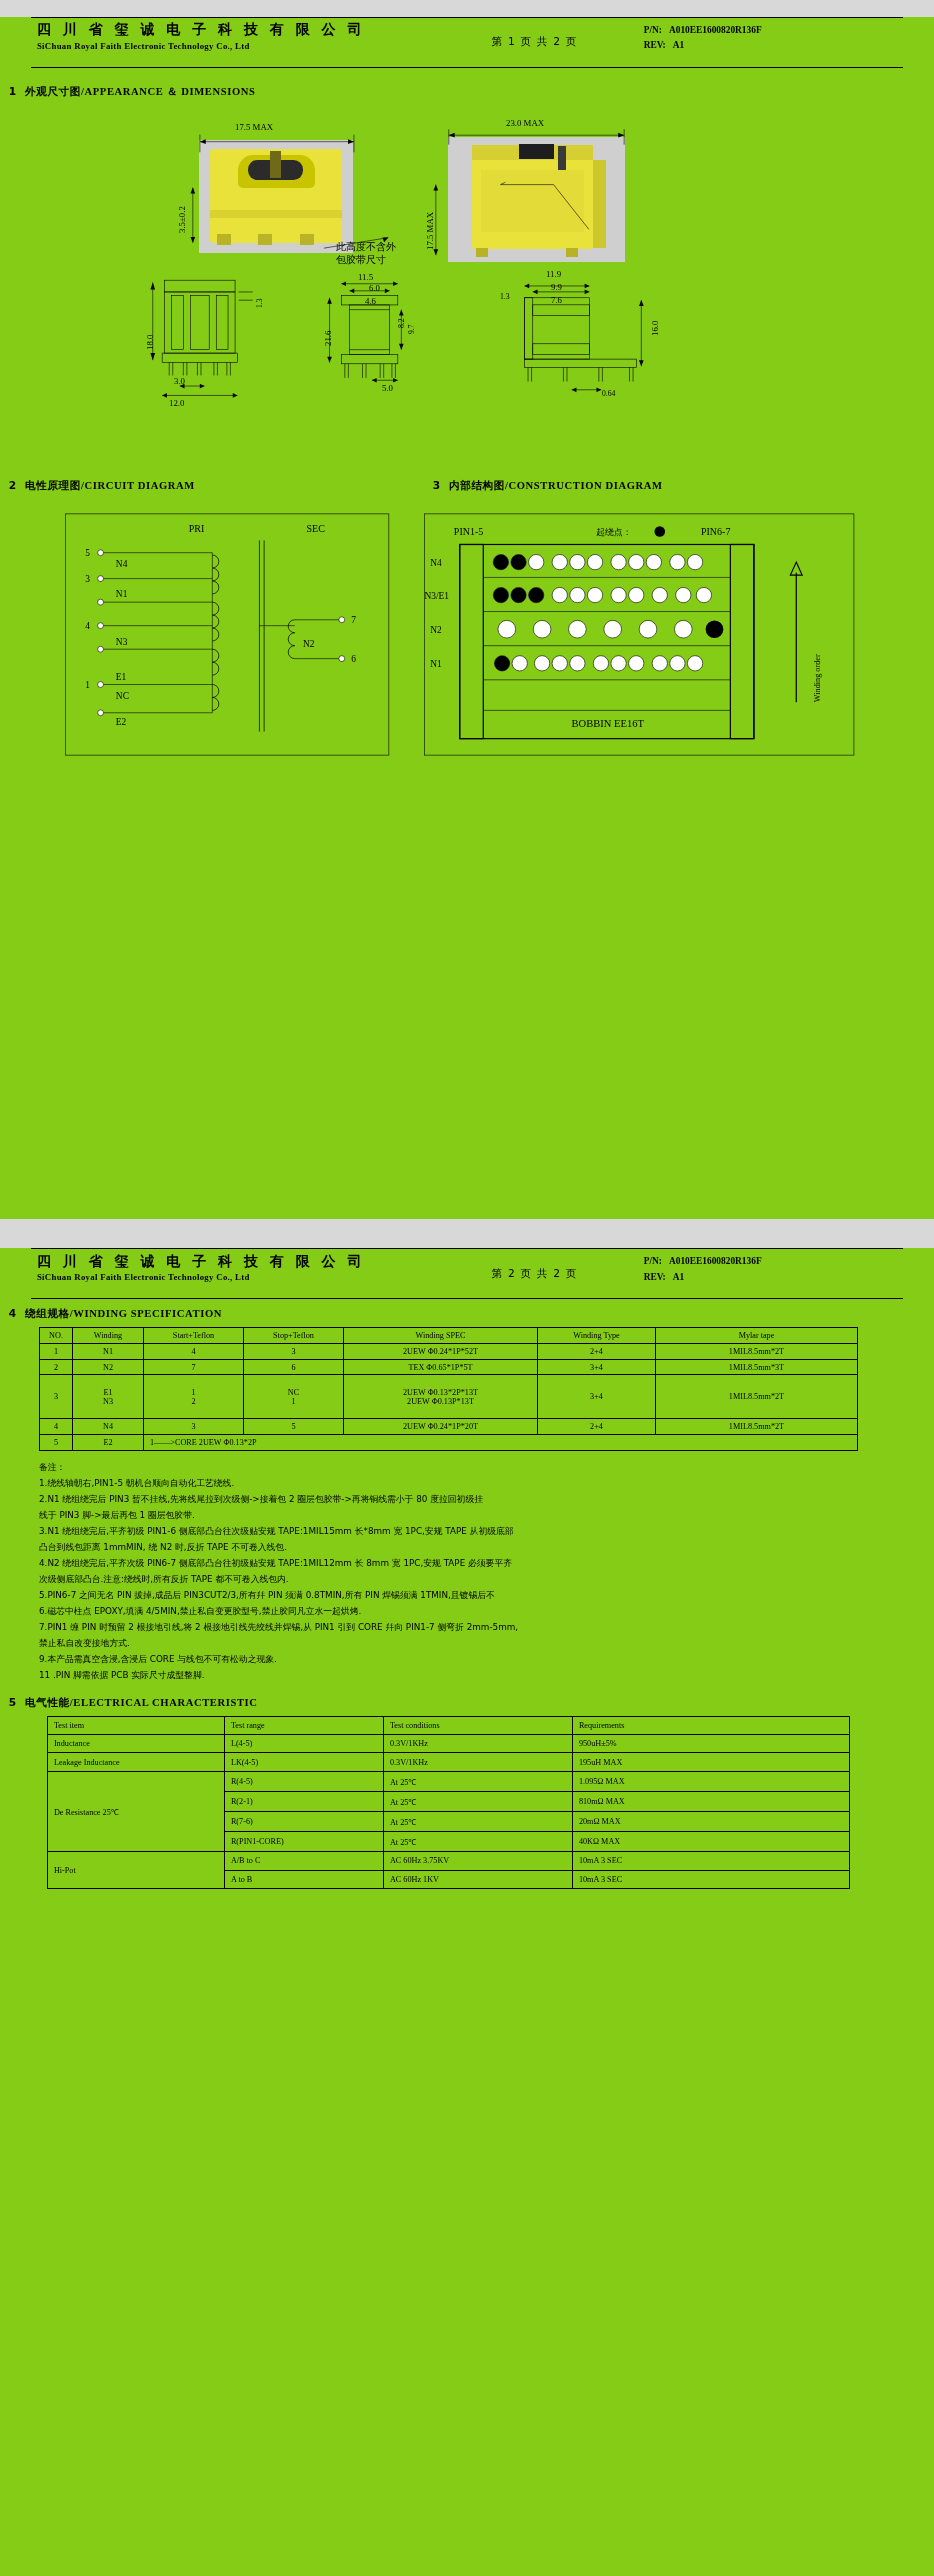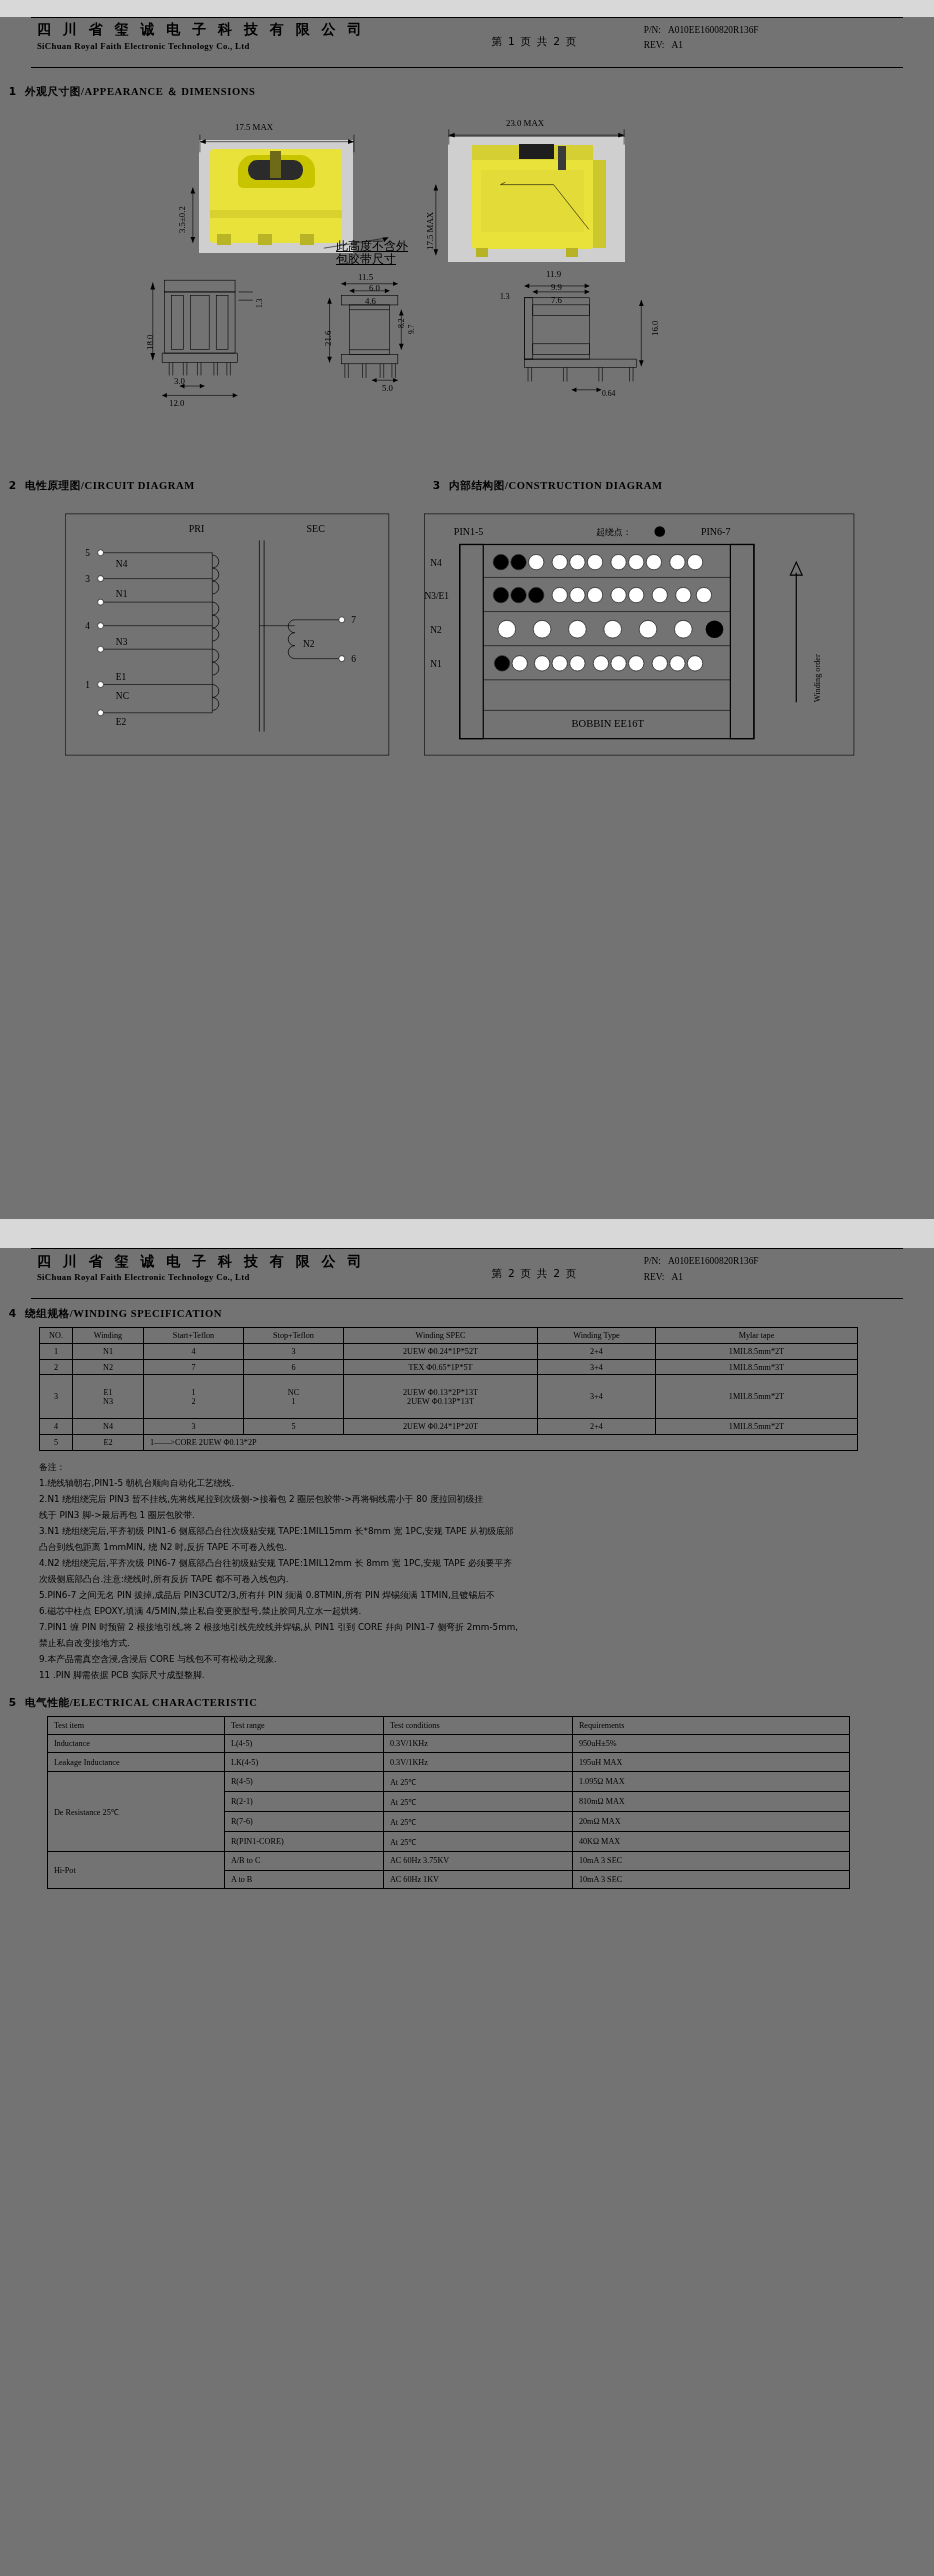--- a/index.html
+++ b/index.html
@@ -5,21 +5,21 @@
   * { box-sizing: border-box; }
   html, body { margin:0; padding:0; }
   body {
     width:934px;
     background:#d8d8d8;
     font-family:"Liberation Sans", sans-serif;
     color:#000;
   }
   .page {
     width:934px;
-    background:#737373;
+    background:#84cc16;
     margin:0 auto;
     padding:0;
     position:relative;
   }
   .page1 { height:1202px; }
   .page2 { height:1374px; }
   .gap { height:13px; background:#d8d8d8; }
 
   
   .hdr {
@@ -29,21 +29,21 @@
     position:relative;
     height:51px;
   }
   .hdr:after{
     content:"";
     position:absolute; left:0; right:0; bottom:1.8px; height:0;
   }
   .hdr-inner{ display:flex; align-items:stretch; height:100%; }
   .hdr-col-1{ width:412px; padding:3.5px 0 0 5.9px; }
   .hdr-col-2{ width:183px; display:flex; align-items:center; justify-content:center;}
-  .hdr-col-3{ flex:1; padding:5.3px 0 0 17.7px; }
+  .hdr-col-3{ flex:1; padding:5.3px 0 0 17.7px;font-weight:bold; }
   .cn-title{
     font-family:"DejaVu Sans", sans-serif;
     font-size:14px; font-weight:bold; letter-spacing:3.5px; color:#000;
     line-height:17.7px;
   }
   .en-title{
     font-family:"Liberation Serif", serif;
     font-size:8.8px; font-weight:bold; letter-spacing:0.3px;
     line-height:14px;
   }
@@ -72,21 +72,21 @@
     white-space:nowrap;
   }
   .dimtext.small{ font-size:7.7px; }
   .vert{
     transform-origin:left top;
     transform:rotate(-90deg);
   }
   .cn-note{
     position:absolute;
     font-family:"DejaVu Sans", sans-serif;
-    font-size:12px; line-height:13px; white-space:nowrap;text-decoration:underline;
+    font-size:10px; line-height:13px; white-space:nowrap;
   }
 
   
   table{ border-collapse:collapse; }
   .tbl{
     font-family:"Liberation Serif", serif;
     font-size:8.2px;
     padding-left:14px;
   }
   .tbl td, .tbl th{

